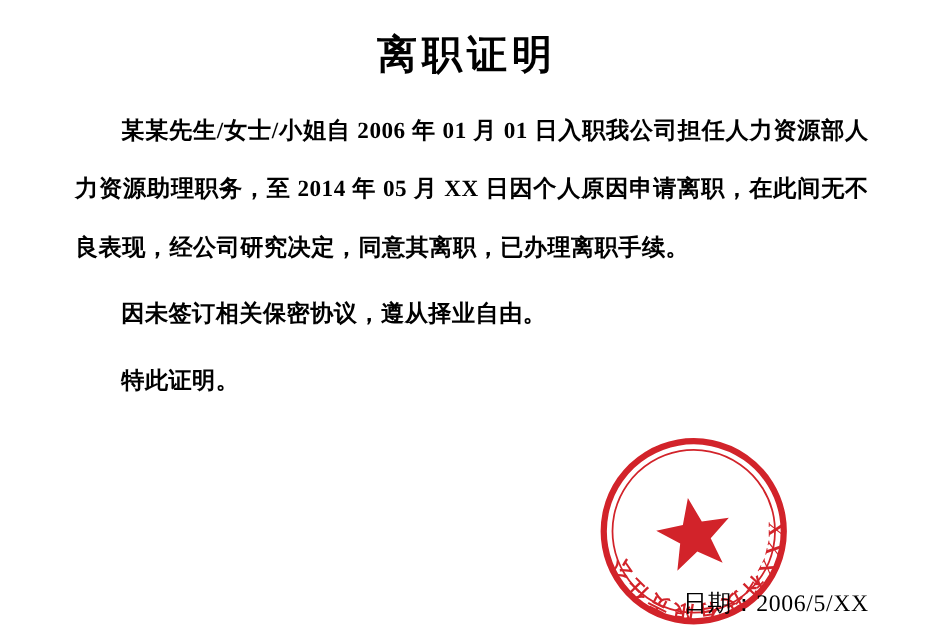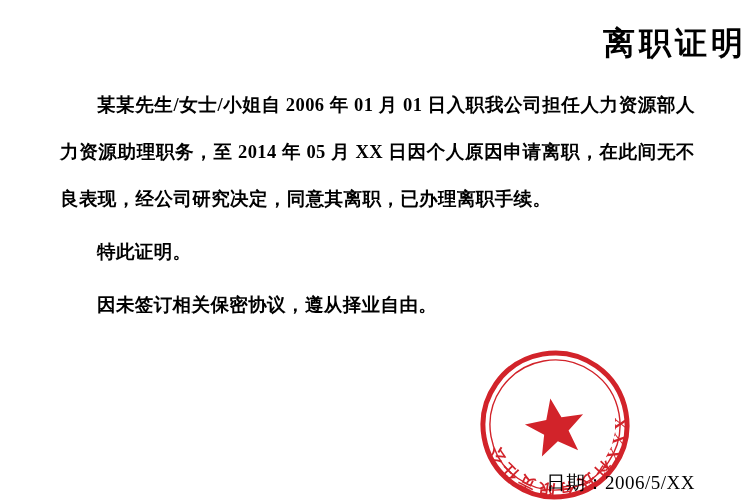--- a/index.html
+++ b/index.html
@@ -16,21 +16,21 @@
   }
   .page {
     position: relative;
     width: 747px;
     height: 500px;
     box-sizing: border-box;
     padding: 0;
     background: #ffffff;
   }
   .doc-title {
-    text-align: right;
+    text-align: center;
     font-size: 32px;
     font-weight: bold;
     letter-spacing: 4px;
     margin-top: 22px;
     margin-bottom: 6px;
     font-family: Liberation Serif, serif;
   }
   .body-block {
     padding: 0 52px 0 60px;
   }
@@ -77,22 +77,22 @@
 </style>
 </head>
 <body>
 
 <div class="page">
 
   <div class="doc-title">离职证明</div>
 
   <div class="body-block">
     <p class="para para-first">某某先生/女士/小姐自 2006 年 01 月 01 日入职我公司担任人力资源部人力资源助理职务，至 2014 年 05 月 XX 日因个人原因申请离职，在此间无不良表现，经公司研究决定，同意其离职，已办理离职手续。</p>
+    <p class="para para-gap">因未签订相关保密协议，遵从择业自由。</p>
     <p class="para para-gap">特此证明。</p>
-    <p class="para para-gap">因未签订相关保密协议，遵从择业自由。</p>
   </div>
 
   <div class="stamp-wrap">
     <div class="stamp">
       <svg width="170" height="170" viewBox="0 0 170 170" xmlns="http://www.w3.org/2000/svg">
         <defs>
           <path id="sealArc" d="M 85,85 m -63,0 a 63,63 0 1,1 126,0 a 63,63 0 1,1 -126,0"></path>
           <path id="sealTextPath" d="M 25,85 a 60,60 0 1,1 120,0" transform="rotate(180 85 85)"></path>
         </defs>
         <circle cx="85" cy="85" r="72" fill="none" stroke="#d2232a" stroke-width="5"></circle>

